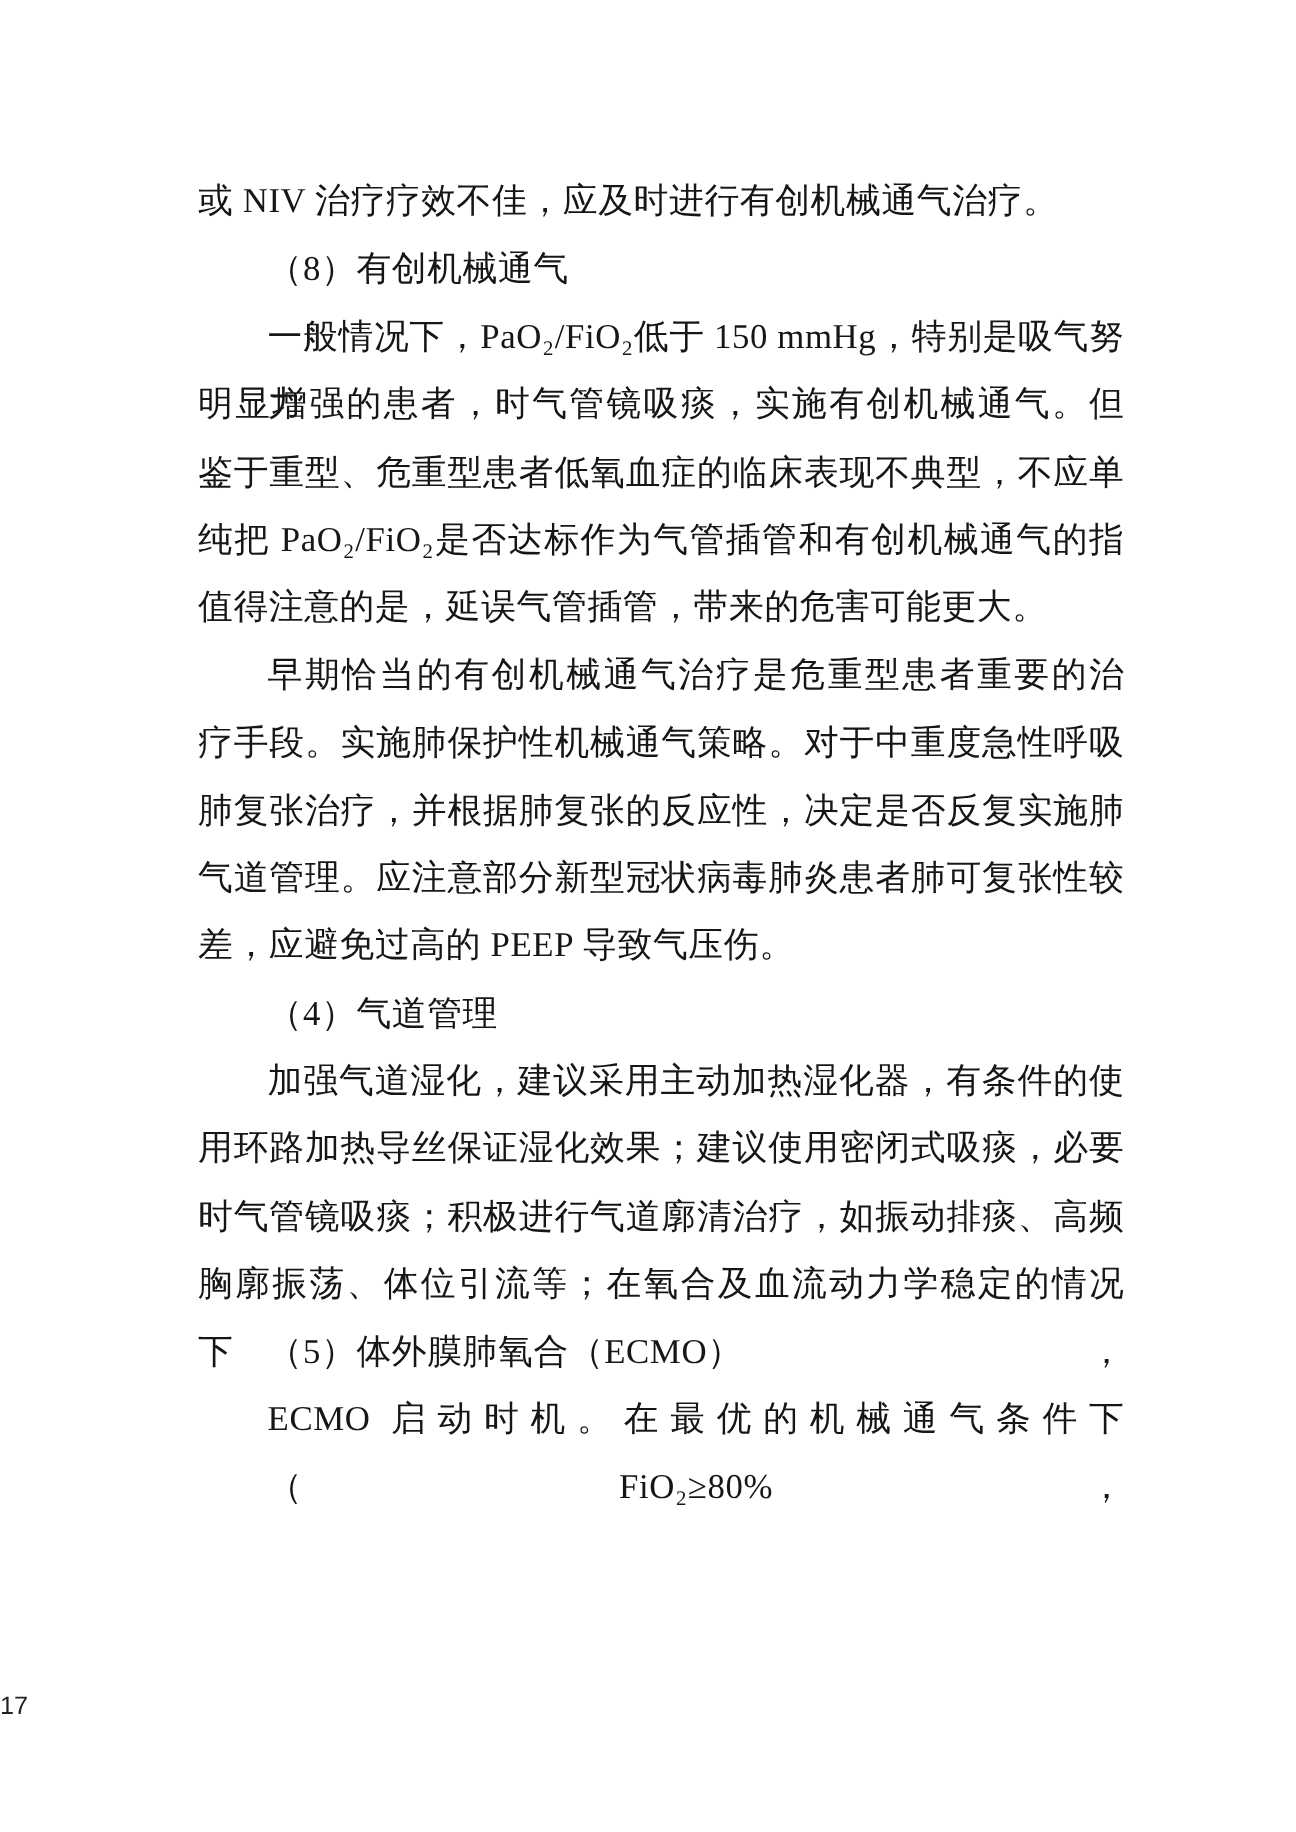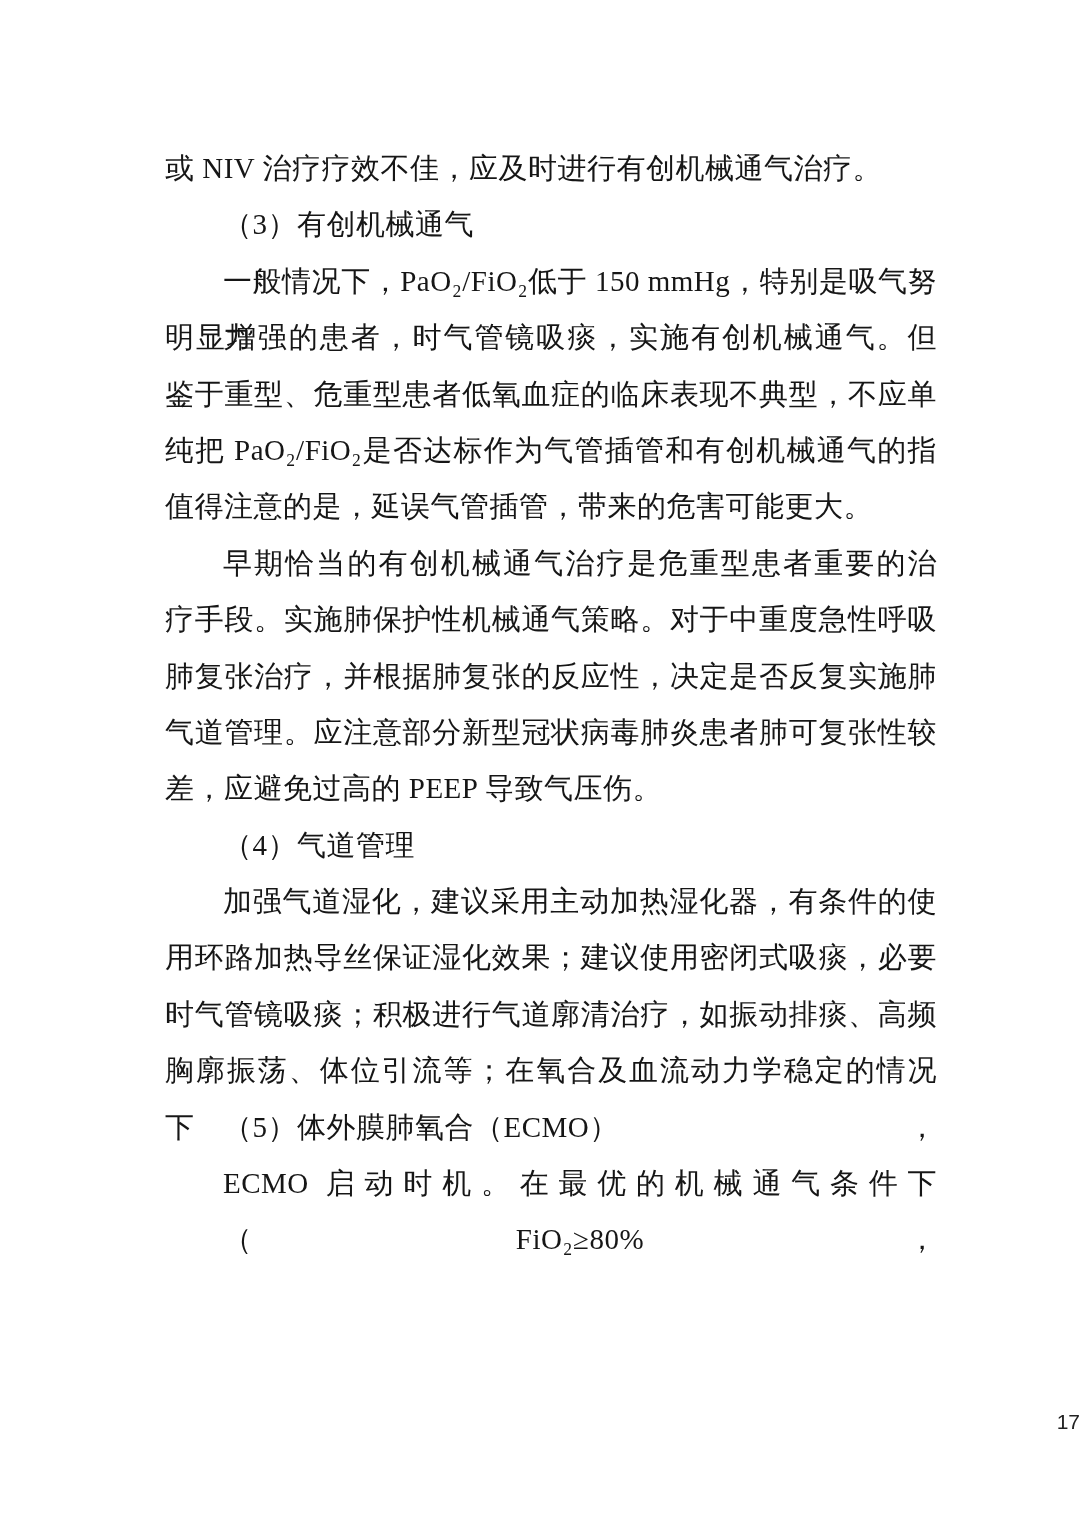--- a/index.html
+++ b/index.html
@@ -46,33 +46,33 @@
     text-justify: inter-character;
   }
   .line.indent {
     padding-left: 58px;
   }
   .page-number {
     position: absolute;
     left: 0;
     top: 1410px;
     width: 1080px;
-    text-align: right;
+    text-align: left;
     font-family: "Liberation Sans", "DejaVu Sans", sans-serif;
     font-size: 21px;
     color: #222222;
   }
 </style>
 </head>
 <body>
 
 <div class="page">
   <div class="text-block">
       <div class="line">或 NIV 治疗疗效不佳，应及时进行有创机械通气治疗。</div>
-      <div class="line indent">（3）有创机械通气</div>
+      <div class="line indent">（8）有创机械通气</div>
       <div class="line indent justify">一般情况下，PaO₂/FiO₂低于 150 mmHg，特别是吸气努力</div>
       <div class="line justify">明显增强的患者，时气管镜吸痰，实施有创机械通气。但</div>
       <div class="line justify">鉴于重型、危重型患者低氧血症的临床表现不典型，不应单</div>
       <div class="line justify">纯把 PaO₂/FiO₂是否达标作为气管插管和有创机械通气的指</div>
       <div class="line">值得注意的是，延误气管插管，带来的危害可能更大。</div>
       <div class="line indent justify">早期恰当的有创机械通气治疗是危重型患者重要的治</div>
       <div class="line justify">疗手段。实施肺保护性机械通气策略。对于中重度急性呼吸</div>
       <div class="line justify">肺复张治疗，并根据肺复张的反应性，决定是否反复实施肺</div>
       <div class="line justify">气道管理。应注意部分新型冠状病毒肺炎患者肺可复张性较</div>
       <div class="line">差，应避免过高的 PEEP 导致气压伤。</div>

